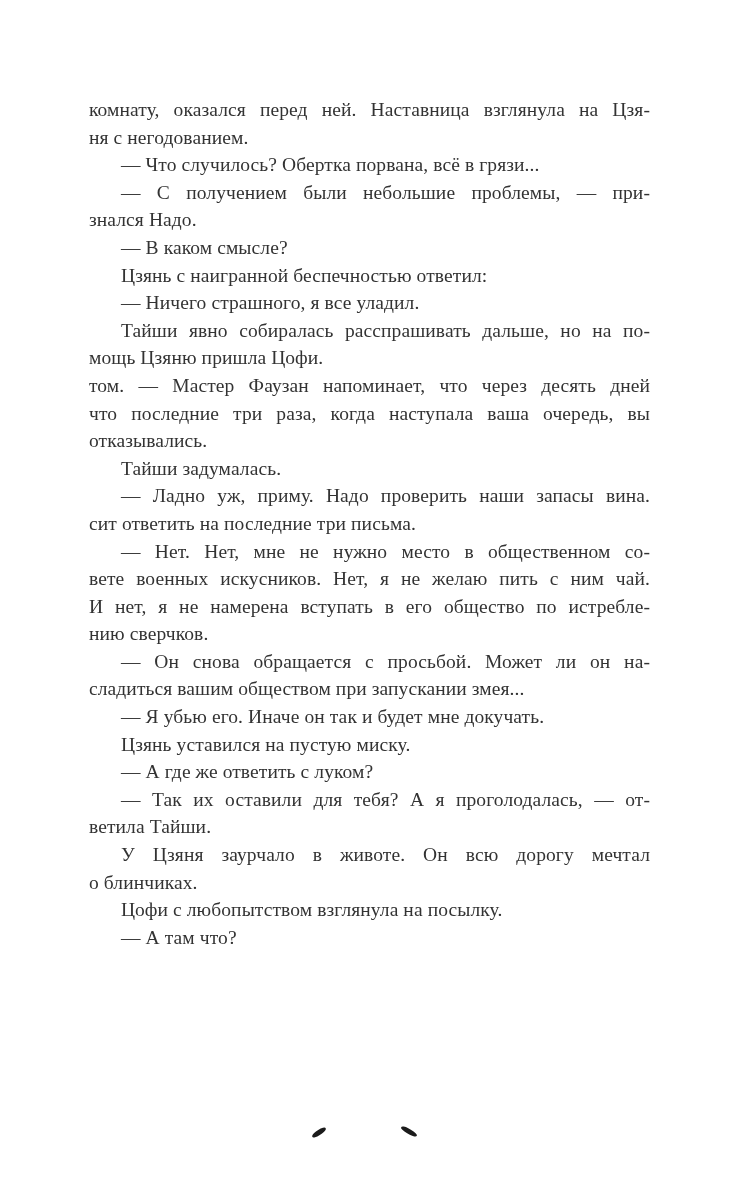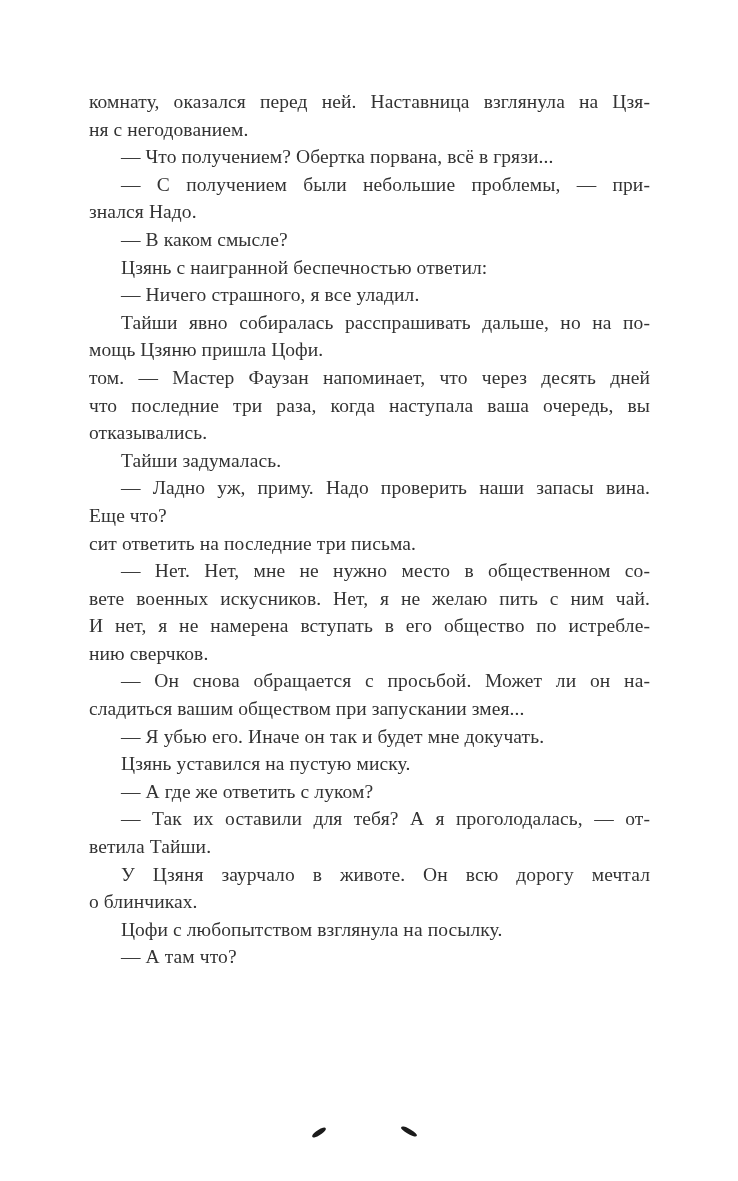--- a/index.html
+++ b/index.html
@@ -12,21 +12,21 @@
     width: 738px;
     height: 1181px;
     background: #ffffff;
     overflow: hidden;
     font-family: "Liberation Serif", serif;
     color: #333333;
   }
   .text-block {
     position: absolute;
     left: 89px;
-    top: 88px;
+    top: 96px;
     width: 561px;
   }
   .line {
     height: 27.6px;
     line-height: 27.6px;
     font-size: 19.5px;
     white-space: nowrap;
     letter-spacing: 0.1px;
   }
   .line.justify {
@@ -57,34 +57,33 @@
     transform: rotate(29deg);
   }
 </style>
 </head>
 <body>
 
 <div class="page">
   <div class="text-block">
       <div class="line justify">комнату, оказался перед ней. Наставница взглянула на Цзя-</div>
       <div class="line">ня с негодованием.</div>
-      <div class="line indent">— Что получением? Обертка порвана, всё в грязи...</div>
+      <div class="line indent">— Что случилось? Обертка порвана, всё в грязи...</div>
       <div class="line indent justify">— С получением были небольшие проблемы, — при-</div>
       <div class="line">знался Надо.</div>
       <div class="line indent">— В каком смысле?</div>
       <div class="line indent">Цзянь с наигранной беспечностью ответил:</div>
       <div class="line indent">— Ничего страшного, я все уладил.</div>
       <div class="line indent justify">Тайши явно собиралась расспрашивать дальше, но на по-</div>
       <div class="line">мощь Цзяню пришла Цофи.</div>
       <div class="line justify">том. — Мастер Фаузан напоминает, что через десять дней</div>
       <div class="line justify">что последние три раза, когда наступала ваша очередь, вы</div>
       <div class="line">отказывались.</div>
       <div class="line indent">Тайши задумалась.</div>
       <div class="line indent justify">— Ладно уж, приму. Надо проверить наши запасы вина.</div>
-      <div class="line">Еще что?</div>
       <div class="line">сит ответить на последние три письма.</div>
       <div class="line indent justify">— Нет. Нет, мне не нужно место в общественном со-</div>
       <div class="line justify">вете военных искусников. Нет, я не желаю пить с ним чай.</div>
       <div class="line justify">И нет, я не намерена вступать в его общество по истребле-</div>
       <div class="line">нию сверчков.</div>
       <div class="line indent justify">— Он снова обращается с просьбой. Может ли он на-</div>
       <div class="line">сладиться вашим обществом при запускании змея...</div>
       <div class="line indent">— Я убью его. Иначе он так и будет мне докучать.</div>
       <div class="line indent">Цзянь уставился на пустую миску.</div>
       <div class="line indent">— А где же ответить с луком?</div>

